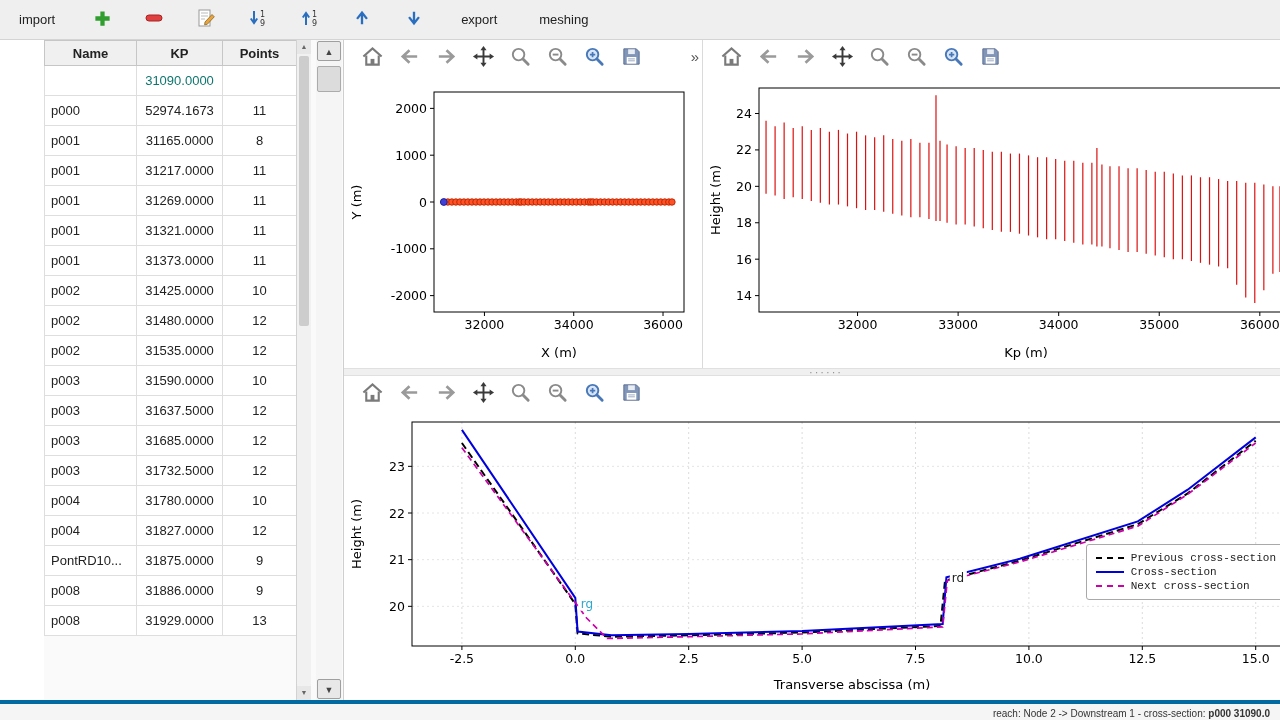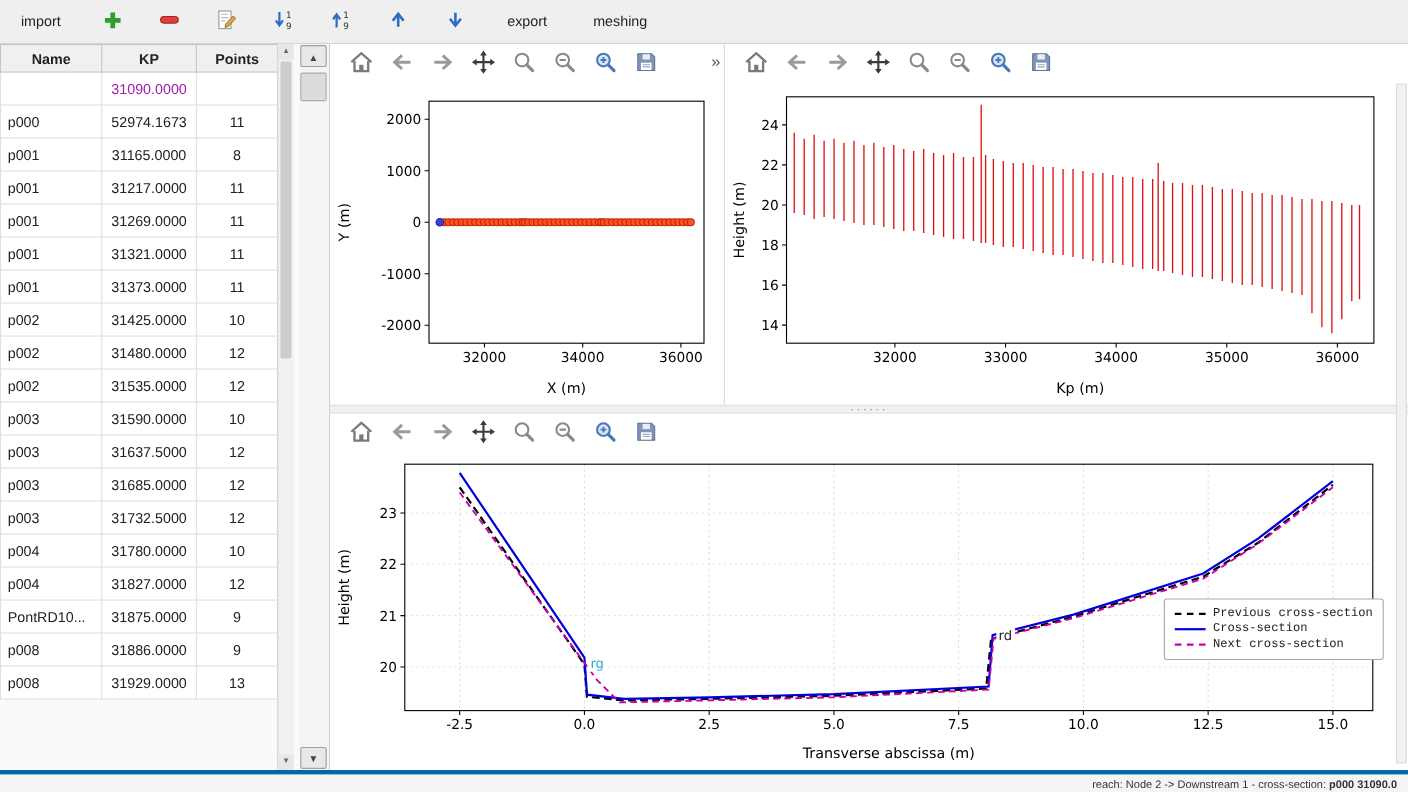--- a/index.html
+++ b/index.html
@@ -6,31 +6,31 @@
   body{width:1280px;height:720px;overflow:hidden;background:#fff;
        font-family:"Liberation Sans","DejaVu Sans",sans-serif;font-size:13px;color:#222;}
 
   
   #app-toolbar{height:40px;background:#efefef;border-bottom:1px solid #d4d4d4;
                display:flex;align-items:center;gap:24px;padding:0 10px;box-sizing:border-box;}
   .tb-text{padding:4px 9px;border-radius:3px;cursor:default;}
   .tb-icon{width:28px;height:28px;display:flex;align-items:center;justify-content:center;border-radius:3px;}
 
   
-  #main{display:flex;height:660px;}
+  #main{display:flex;height:660px;margin-left:44px;}
 
   
   #left-panel{width:300px;position:relative;background:#fafafa;border-right:1px solid #cfcfcf;box-sizing:border-box;flex:none;}
   #xs-table{border-collapse:collapse;table-layout:fixed;width:252px;background:#fff;}
   #xs-table th{background:#f0f0f0;border:1px solid #c6c6c6;height:22px;font-weight:bold;font-size:13px;text-align:center;}
   #xs-table td{border:1px solid #dedede;height:29px;padding:0 6px;font-size:13px;background:#fff;}
   #xs-table td.c-name{text-align:left;overflow:hidden;white-space:nowrap;}
   #xs-table td.c-kp,#xs-table td.c-points{text-align:center;}
   tr.row-sel td{background:#4a8ed6;color:#fff;}
-  tr.row-sel td.c-kp{background:#b3d1f0;color:#a21caf;}
+  tr.row-sel td.c-kp{background:#b3d1f0;color:#0f766e;}
 
   
   #inner-scroll{position:absolute;left:252px;top:0;bottom:0;width:14px;background:#f1f1f1;border-left:1px solid #d2d2d2;}
   .sb-arrow{position:absolute;left:0;width:100%;height:14px;text-align:center;font-size:7px;line-height:14px;color:#666;background:#e7e7e7;}
   #inner-thumb{position:absolute;left:2px;right:2px;top:16px;height:270px;background:#cdcdcd;border-radius:2px;}
   #outer-scroll{position:absolute;left:272px;top:0;bottom:0;width:26px;background:#f5f5f5;}
   .sq-btn{position:absolute;left:1px;right:1px;height:20px;background:#e8e8e8;border:1px solid #9f9f9f;
           text-align:center;font-size:9px;line-height:20px;color:#444;border-radius:2px;box-sizing:border-box;}
   #outer-thumb{position:absolute;left:1px;right:1px;top:26px;height:26px;background:#dcdcdc;border:1px solid #ababab;border-radius:2px;box-sizing:border-box;}
 

